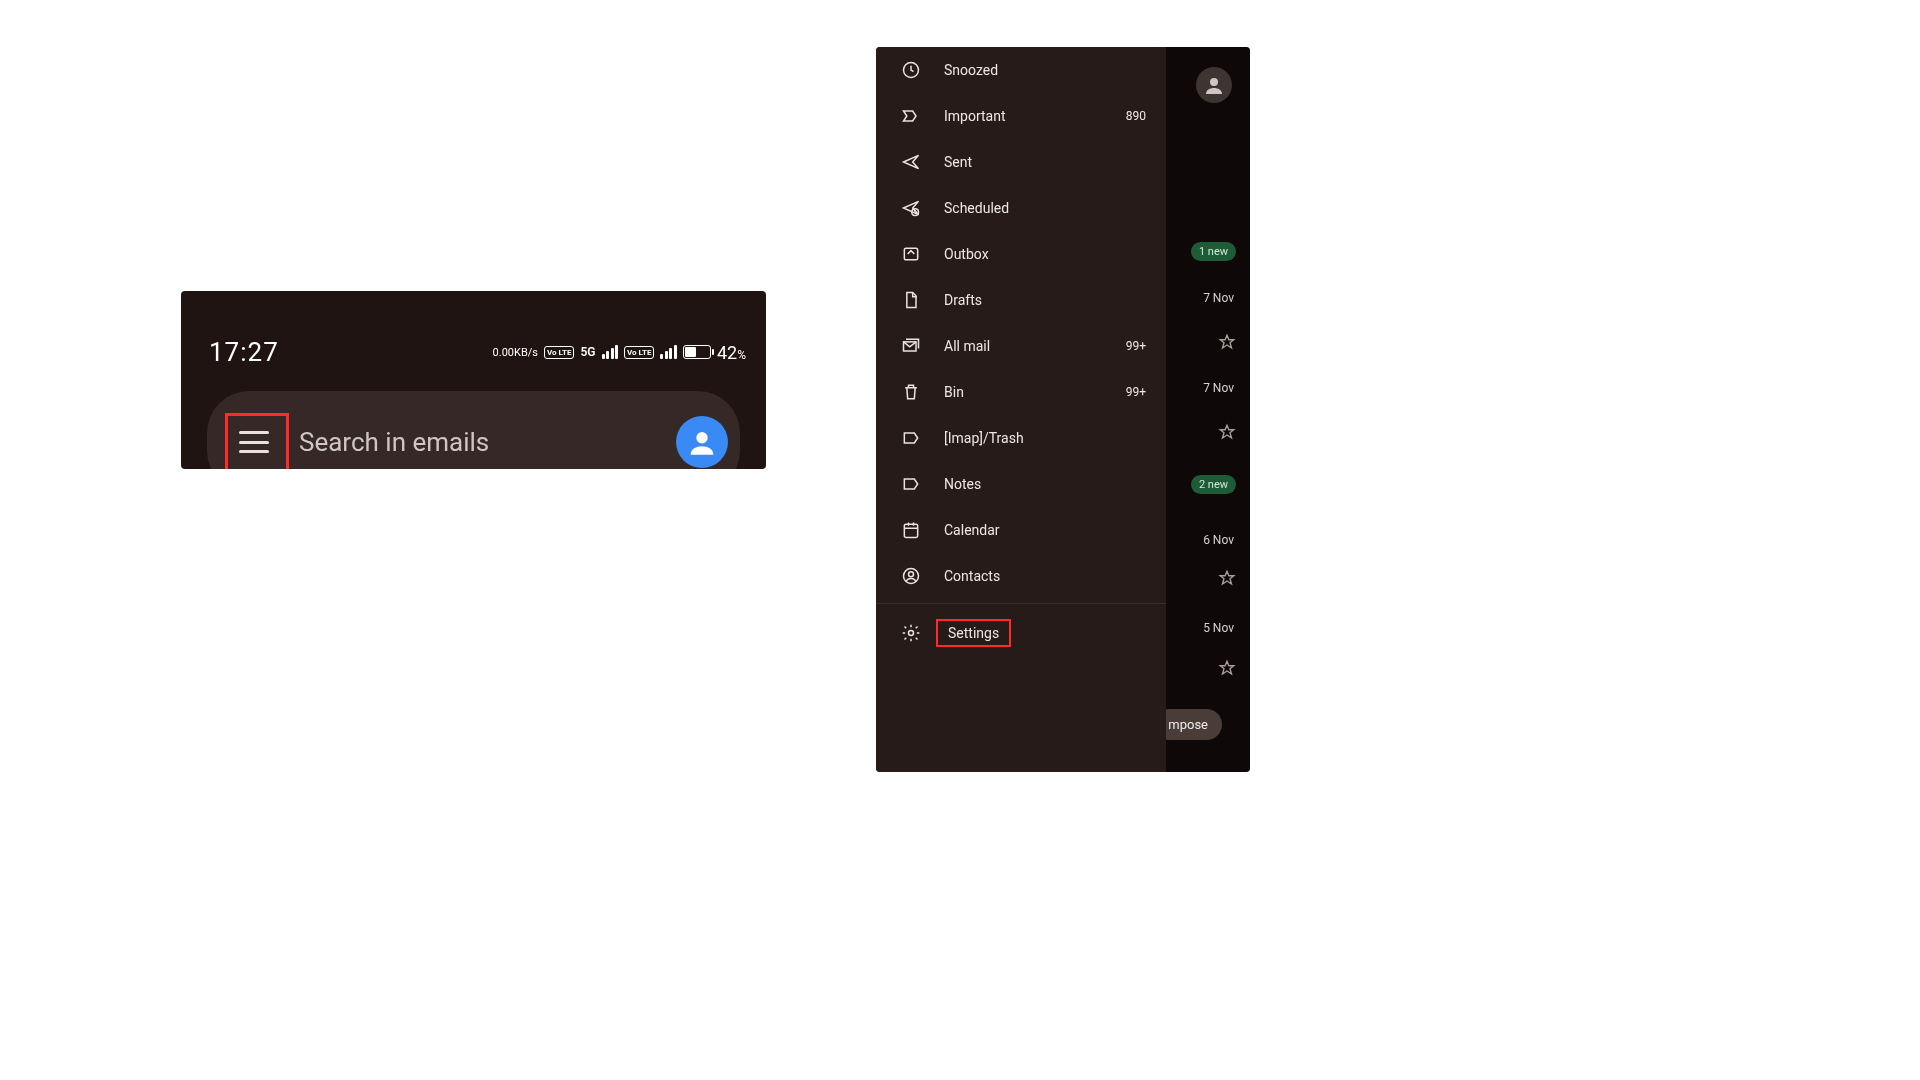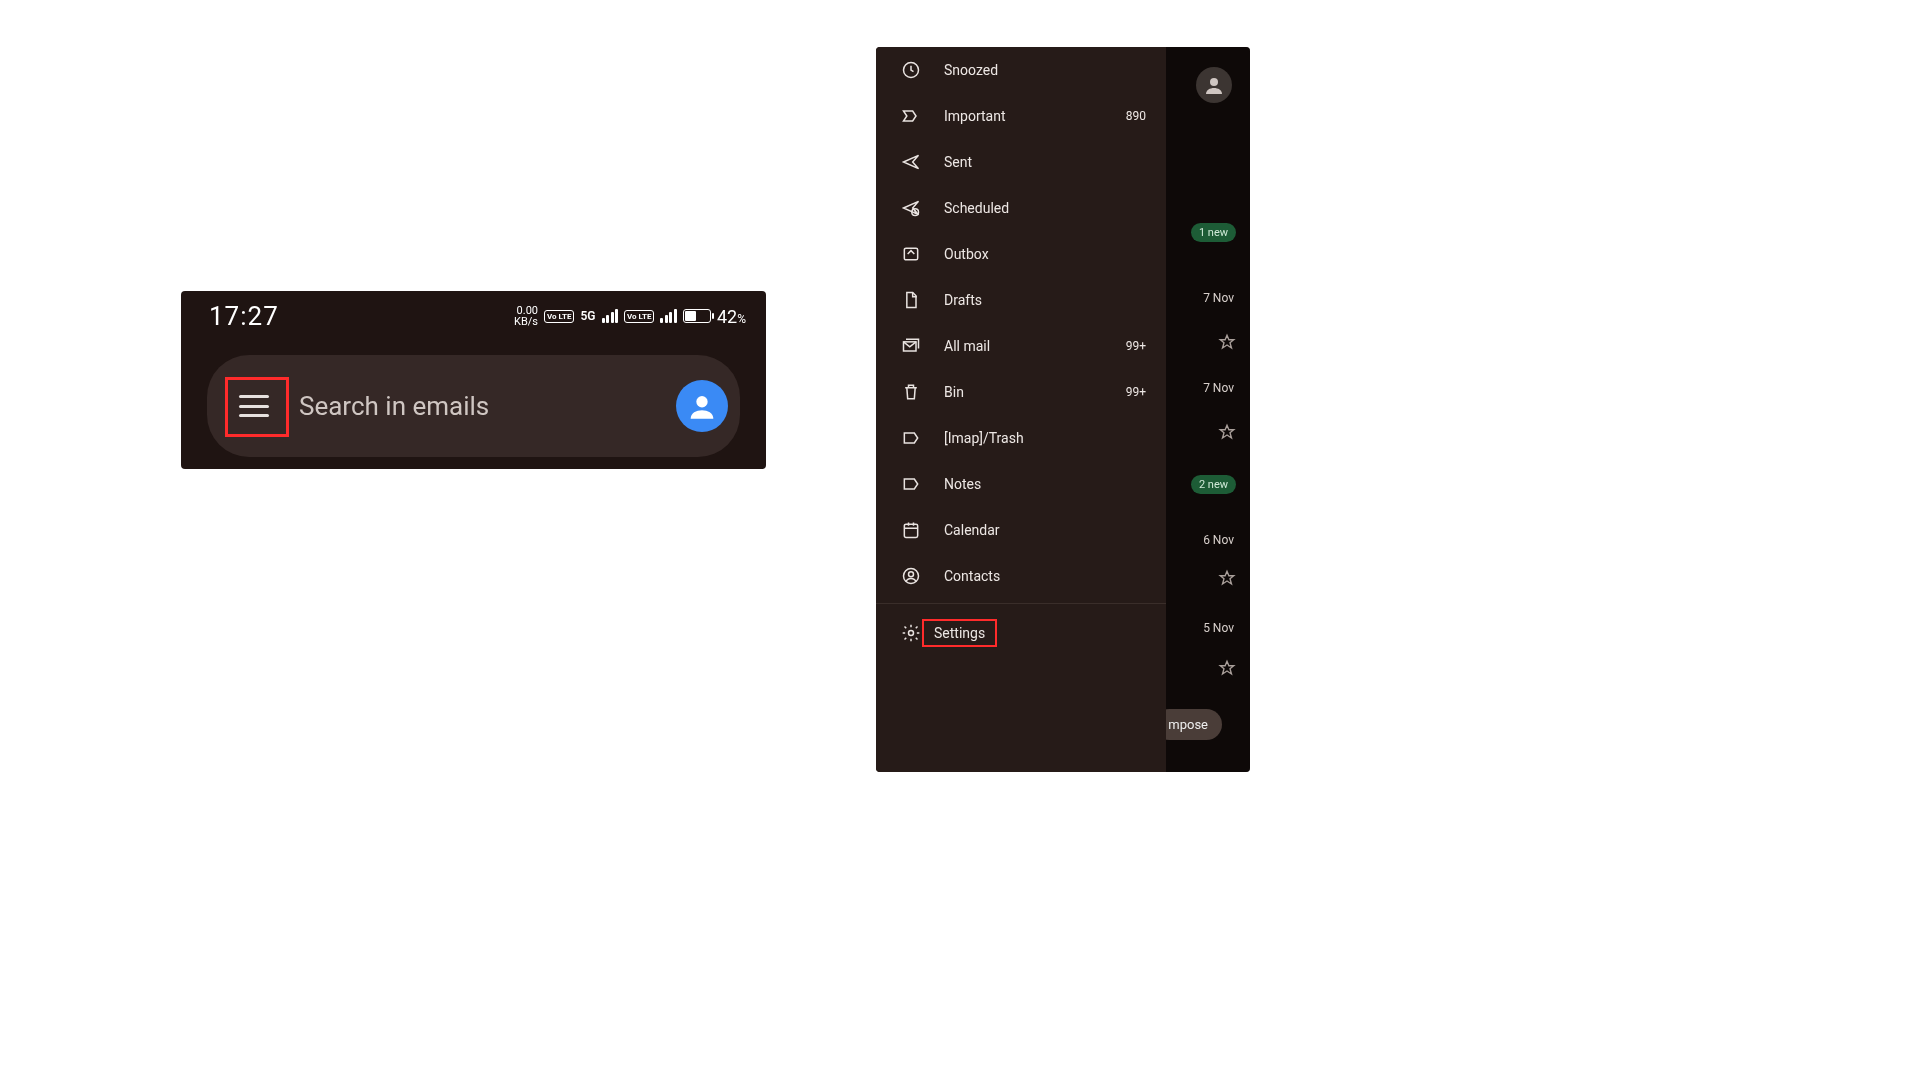--- a/index.html
+++ b/index.html
@@ -19,20 +19,21 @@
     background: #1f1412;
     border-radius: 4px;
     overflow: hidden;
   }
   .status-bar {
     display: flex;
     justify-content: space-between;
     align-items: center;
     padding: 10px 20px 6px 28px;
     color: #fff;
+    margin-top: 36px;
   }
   .status-time {
     font-size: 26px;
     font-weight: 400;
     letter-spacing: 1px;
   }
   .status-right {
     display: flex;
     align-items: center;
     gap: 6px;
@@ -188,20 +189,21 @@
     border:none;
     border-top:1px solid #3a2e2a;
     margin: 4px 0 0 0;
   }
   .settings-row {
     margin-top: 6px;
   }
   .settings-row .nav-label-box {
     border: 2.5px solid #ff2b2b;
     padding: 4px 10px;
+    margin-left: 14px;
   }
   .underlay {
     position:absolute;
     left:290px; right:0; top:0; bottom:0;
     background: rgba(0,0,0,0.55);
   }
   .underlay-top {
     position:absolute; top:20px; right:18px;
     width: 36px; height:36px; border-radius:50%;
     background:#3c3532;
@@ -243,21 +245,21 @@
     color:#eee;
   }
 </style>
 </head>
 <body>
 
 <div class="panel-left">
   <div class="status-bar">
     <div class="status-time">17:27</div>
     <div class="status-right">
-      <div style="display:flex;flex-direction:column;align-items:flex-end;line-height:1;">
+      <div style="display:flex;flex-direction:row;align-items:flex-end;line-height:1;">
         <span class="status-small">0.00</span>
         <span class="status-small">KB/s</span>
       </div>
       <span class="badge-small">Vo LTE</span>
       <span style="font-size:12px;font-weight:600;">5G</span>
       <span class="signal-bars">
           <span></span>
           <span></span>
           <span></span>
           <span></span>
@@ -296,21 +298,21 @@
 <div class="panel-right">
 
   <div class="underlay">
     <div class="underlay-top">
       <svg viewBox="0 0 24 24">
           <circle cx="12" cy="9" r="4" fill="#cfc6c2"></circle>
           <path d="M4 21c0-4 4-6 8-6s8 2 8 6" fill="#cfc6c2"></path>
         </svg>
     </div>
     <div id="underlay-dyn">
-        <span class="chip" style="top: 176px;">1 new</span>
+        <span class="chip" style="top: 195px;">1 new</span>
         <span class="chip" style="top: 428px;">2 new</span>
         <span class="date-txt" style="top: 244px;">7 Nov</span>
         <span class="date-txt" style="top: 334px;">7 Nov</span>
         <span class="date-txt" style="top: 486px;">6 Nov</span>
         <span class="date-txt" style="top: 574px;">5 Nov</span>
         <div class="snippet" style="top: 202px;">o...</div>
         <div class="snippet" style="top: 266px;">ive i...</div>
         <div class="snippet" style="top: 286px;">You'...</div>
         <div class="snippet" style="top: 356px;">nten...</div>
         <div class="snippet" style="top: 376px;">for a...</div>

